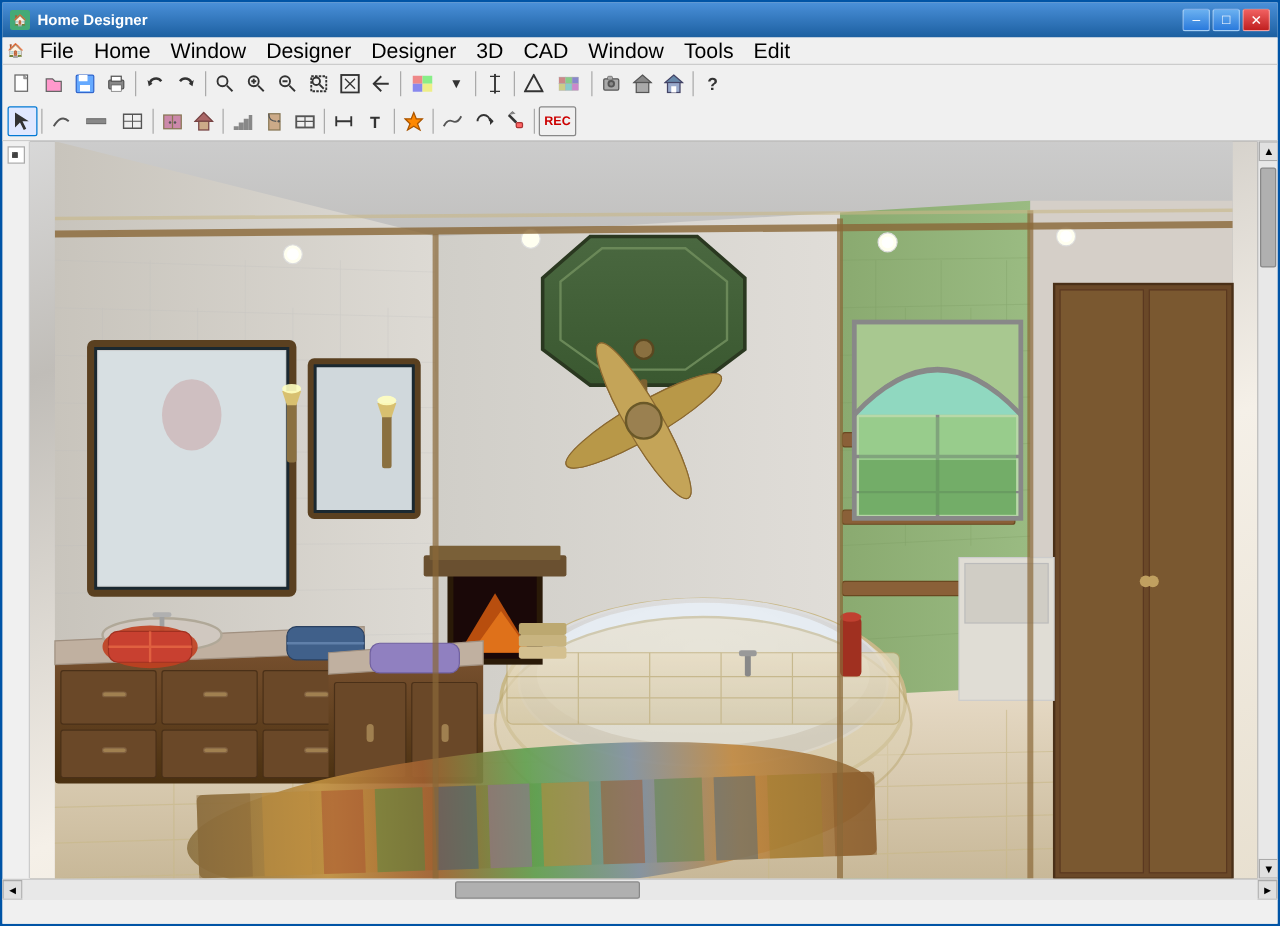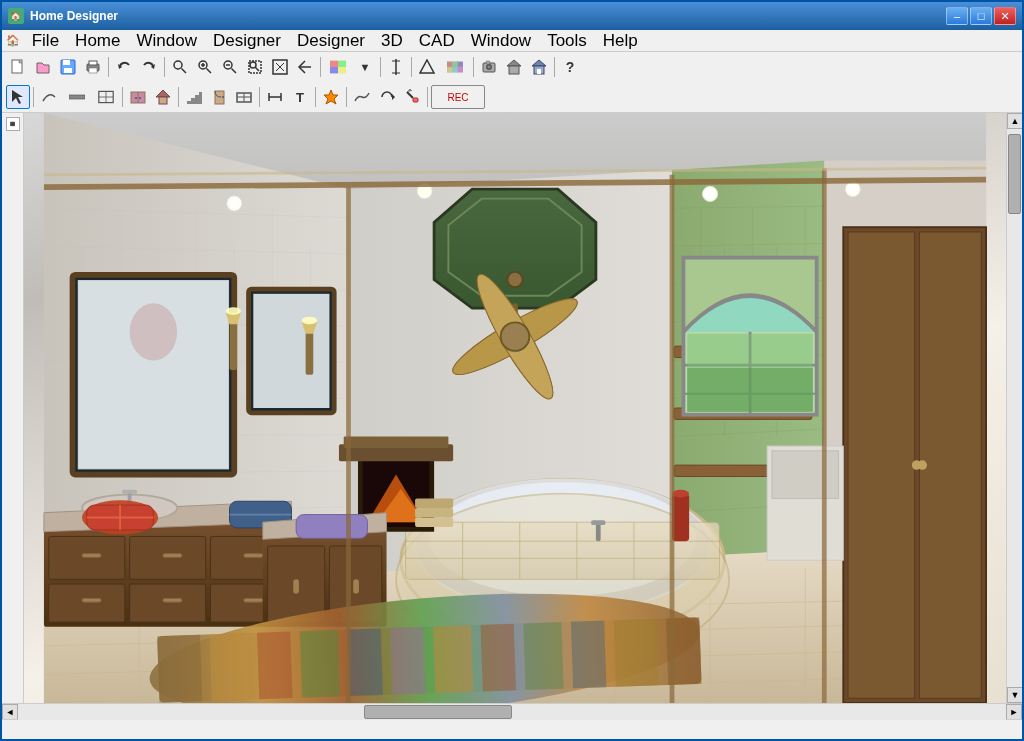--- a/index.html
+++ b/index.html
@@ -88,21 +88,21 @@
     <span style="font-size:11px; margin-right:4px; cursor:pointer;">🏠</span>
     <div class="menu-item">File</div>
     <div class="menu-item">Home</div>
     <div class="menu-item">Window</div>
     <div class="menu-item">Designer</div>
     <div class="menu-item">Designer</div>
     <div class="menu-item">3D</div>
     <div class="menu-item">CAD</div>
     <div class="menu-item">Window</div>
     <div class="menu-item">Tools</div>
-    <div class="menu-item">Help</div>
+    <div class="menu-item">Edit</div>
   </div>
 
   <div class="toolbar-area">
 
     <div class="toolbar-row">
       <button class="tb-btn" title="New">
         <svg viewBox="0 0 16 16">
             <rect x="2" y="1" width="10" height="13" fill="white" stroke="#666" stroke-width="1"></rect>
             <polygon points="9,1 12,4 9,4" fill="#aaa" stroke="#666" stroke-width="0.5"></polygon>
           </svg>
@@ -331,21 +331,21 @@
           </svg>
       </button>
       <button class="tb-btn" title="Paint">
         <svg viewBox="0 0 16 16">
             <path d="M3 3 L9 9" stroke="#333" stroke-width="2"></path>
             <rect x="9" y="9" width="5" height="4" rx="1" fill="#f66" stroke="#a33" stroke-width="1"></rect>
             <path d="M3 3 L6 0 L8 2" fill="#888" stroke="#555" stroke-width="0.5"></path>
           </svg>
       </button>
       <div class="toolbar-sep"></div>
-      <button class="tb-btn" title="Record" style="width:54px; font-size:10px; font-weight:normal; color:#c00; border:1px solid #888; padding:1px 2px;">REC</button>
+      <button class="tb-btn" title="Record" style="width:30px; font-size:10px; font-weight:bold; color:#c00; border:1px solid #888; padding:1px 2px;">REC</button>
     </div>
   </div>
 
   <div class="main-area">
 
     <div class="left-panel">
       <div style="width:14px; height:14px; border:1px solid #aaa; background:#fff; margin-bottom:2px; display:flex; align-items:center; justify-content:center; font-size:9px;">◾</div>
     </div>
 
     <div class="viewport">

